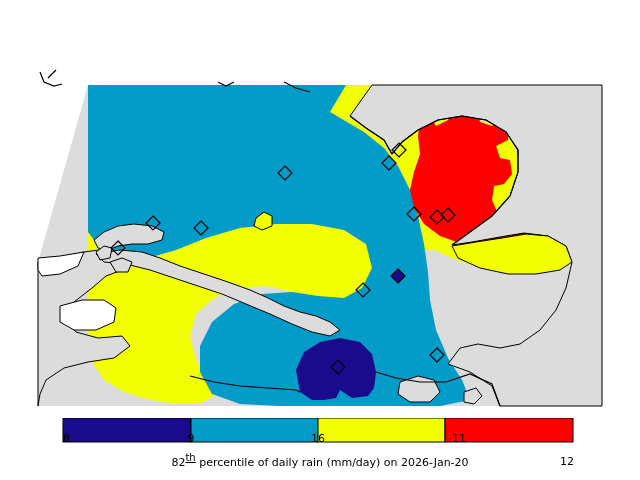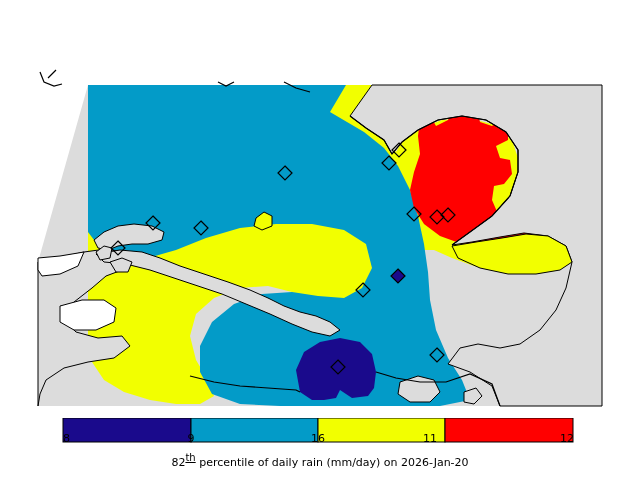--- a/index.html
+++ b/index.html
@@ -147,19 +147,19 @@
     <svg width="640" height="32" viewBox="0 0 640 32">
       <rect x="63" y="0" width="128" height="24" fill="#1A0A8C" stroke="#000" stroke-width="1"></rect>
       <rect x="191" y="0" width="127" height="24" fill="#039BC8" stroke="#000" stroke-width="1"></rect>
       <rect x="318" y="0" width="127" height="24" fill="#F2FF00" stroke="#000" stroke-width="1"></rect>
       <rect x="445" y="0" width="128" height="24" fill="#FF0000" stroke="#000" stroke-width="1"></rect>
     </svg>
 
     <div class="cb-tick first" style="left:63px;">8</div>
     <div class="cb-tick" style="left:191px;">9</div>
     <div class="cb-tick" style="left:318px;">16</div>
-    <div class="cb-tick" style="left:430px;">11</div>
-    <div class="cb-tick last" style="left:574px;">12</div>
+    <div class="cb-tick" style="left:459px;">11</div>
+    <div class="cb-tick last" style="left:574px;margin-top:23px;">12</div>
 
     <div id="cbcaption"><span>82</span><sup>th</sup><span> percentile of daily rain (mm/day) on 2026-Jan-20</span></div>
   </div>
 
 </div>
 
 </body></html>

